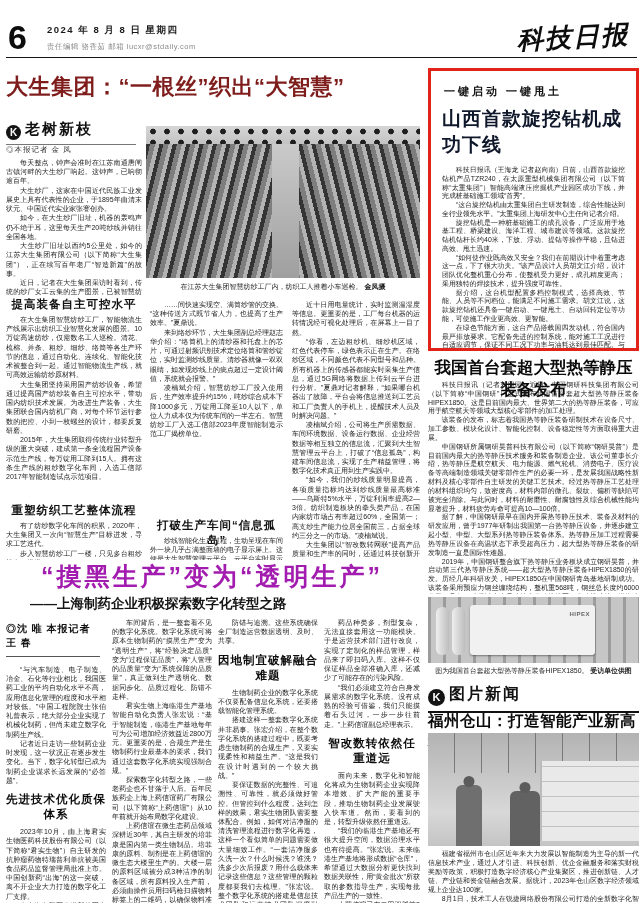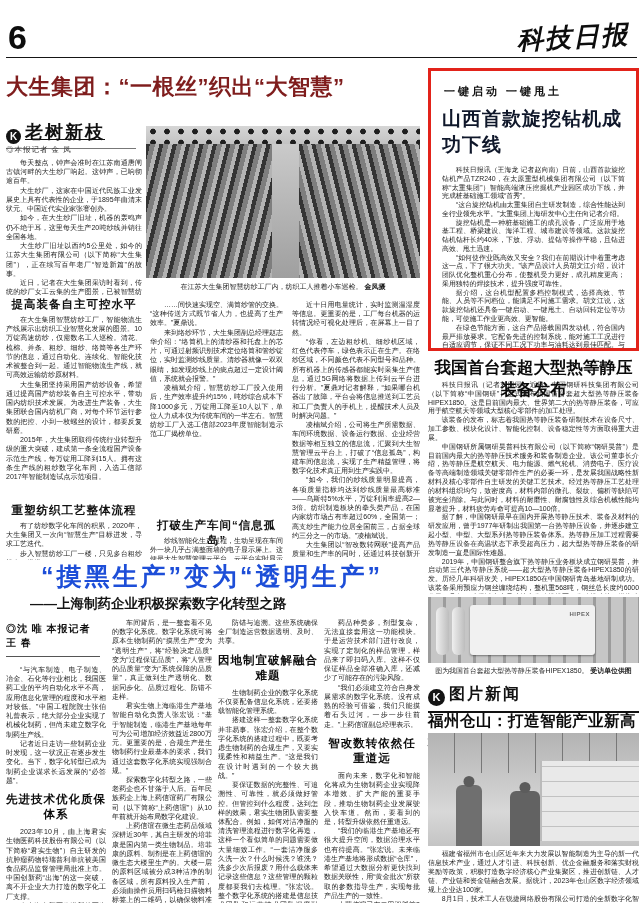--- a/index.html
+++ b/index.html
@@ -18,38 +18,38 @@
   .masthead{position:absolute;right:14px;top:20px;font-family:"DejaVu Serif",serif;font-style:italic;
             font-weight:bold;font-size:26px;letter-spacing:2px;color:#0d0d0d;transform:rotate(-3deg);}
   .header-rule{position:absolute;left:6px;right:6px;top:57px;border-top:1.5px solid #151515;}
   
   .para{font-size:7px;line-height:1.32;margin:0;text-align:justify;text-indent:2em;color:#1c1c1c;}
   .subhead{font-size:11.5px;font-weight:bold;text-align:center;margin:7px 0 5px;letter-spacing:1px;color:#0d0d0d;}
   .colbox{position:absolute;overflow:hidden;}
   
   .ds-headline{position:absolute;left:6px;top:72px;width:416px;font-size:22px;font-weight:900;letter-spacing:.5px;color:#7f1d1d;}
   .badge{position:absolute;left:6px;top:120px;width:130px;border-bottom:1px solid #777;padding-bottom:4px;}
-  .badge .name{font-size:18px;font-weight:bold;letter-spacing:2px;text-decoration:underline;}
+  .badge .name{font-size:15px;font-weight:bold;letter-spacing:2px;}
   .klogo{display:inline-block;width:15px;height:15px;border-radius:50%;background:#141414;color:#fff;
          font-weight:bold;font-size:10px;line-height:15px;text-align:center;margin-right:4px;vertical-align:-2px;}
   .ds-byline{position:absolute;left:6px;top:145px;font-size:7.5px;color:#333;letter-spacing:1px;}
   .fixed-sub{position:absolute;width:136px;text-align:center;font-size:11.5px;font-weight:bold;letter-spacing:1px;}
   
   .ds-photo{position:absolute;left:146px;top:126px;width:274px;height:152px;background:linear-gradient(180deg,#d6d6d6 0%,#b5b5b5 20%,#8d8d8d 100%);overflow:hidden;}
   .sp-left{position:absolute;left:0;top:18px;width:47%;height:134px;
            background:repeating-linear-gradient(104deg,#343434 0 4px,#7e7e7e 4px 9px,#b3b3b3 9px 13px);}
   .sp-right{position:absolute;right:0;top:18px;width:47%;height:134px;
            background:repeating-linear-gradient(76deg,#343434 0 4px,#7e7e7e 4px 9px,#b3b3b3 9px 13px);}
   .aisle{position:absolute;left:46%;top:18px;width:10%;height:134px;background:linear-gradient(180deg,#cacaca,#9f9f9f);}
   .bobbins{position:absolute;left:0;top:0;width:100%;height:30px;
            background-image:radial-gradient(circle,#1e1e1e 2.5px,rgba(0,0,0,0) 3.2px);background-size:14px 11px;}
   .ds-caption{position:absolute;left:146px;top:282px;width:274px;font-size:7px;text-align:center;color:#222;}
   .credit{font-weight:bold;}
   
-  .mh-headline{position:absolute;left:4px;top:560px;width:416px;font-size:25px;font-weight:900;letter-spacing:3px;text-align:center;color:#1d4ed8;}
+  .mh-headline{position:absolute;left:4px;top:560px;width:416px;font-size:25px;font-weight:900;letter-spacing:3px;text-align:center;color:#a21caf;}
   .mh-subtitle{position:absolute;left:30px;top:595px;width:390px;font-size:13.5px;font-weight:bold;color:#151515;}
   .mh-byline{font-size:10px;font-weight:bold;border-bottom:1px solid #555;padding:2px 0 6px;margin:0 6px 8px 0;letter-spacing:1px;}
   
   .redbox{position:absolute;left:428px;top:68px;width:211px;height:283px;border:3px solid #e2231a;
           box-sizing:border-box;padding:11px 11px;overflow:hidden;background:#fff;}
   .rb-kicker{font-size:11px;font-weight:bold;letter-spacing:3px;margin:2px 0 7px 2px;}
   .rb-headline{font-size:19px;font-weight:900;letter-spacing:1px;margin-bottom:8px;color:#0f172a;}
   .redbox .para{font-size:6.9px;line-height:1.27;}
   .hx-headline{position:absolute;left:428px;top:357px;width:211px;text-align:center;font-size:16.5px;font-weight:900;color:#0a0a0a;}
   .hx-body{position:absolute;left:428px;top:381px;width:211px;height:213px;overflow:hidden;}
@@ -76,20 +76,24 @@
   .worker .head{position:absolute;left:50%;top:-9px;transform:translateX(-50%);width:11px;height:11px;border-radius:50%;background:#5c5c5c;}
   .fz-caption{position:absolute;left:428px;top:850px;width:211px;height:54px;overflow:hidden;}
   .fz-caption .para{font-size:6.9px;line-height:1.3;}
 </style>
 </head>
 <body>
 
 <div id="page">
 
   <div class="pagenum">6</div>
+  <div class="pageinfo">
+    <div class="date">2024 年 8 月 8 日 星期四</div>
+    <div class="editor">责任编辑 骆香茹 邮箱 lucxr@stdaily.com</div>
+  </div>
   <div class="masthead">科技日报</div>
   <div class="header-rule"></div>
 
   <div class="ds-headline">大生集团：“一根丝”织出“大智慧”</div>
   <div class="badge">
     <span class="klogo">K</span><span class="name">老树新枝</span>
   </div>
   <div class="ds-byline">◎本报记者 金 凤</div>
 
   <div class="colbox" style="left:6px;top:158px;width:136px;height:137px;">

